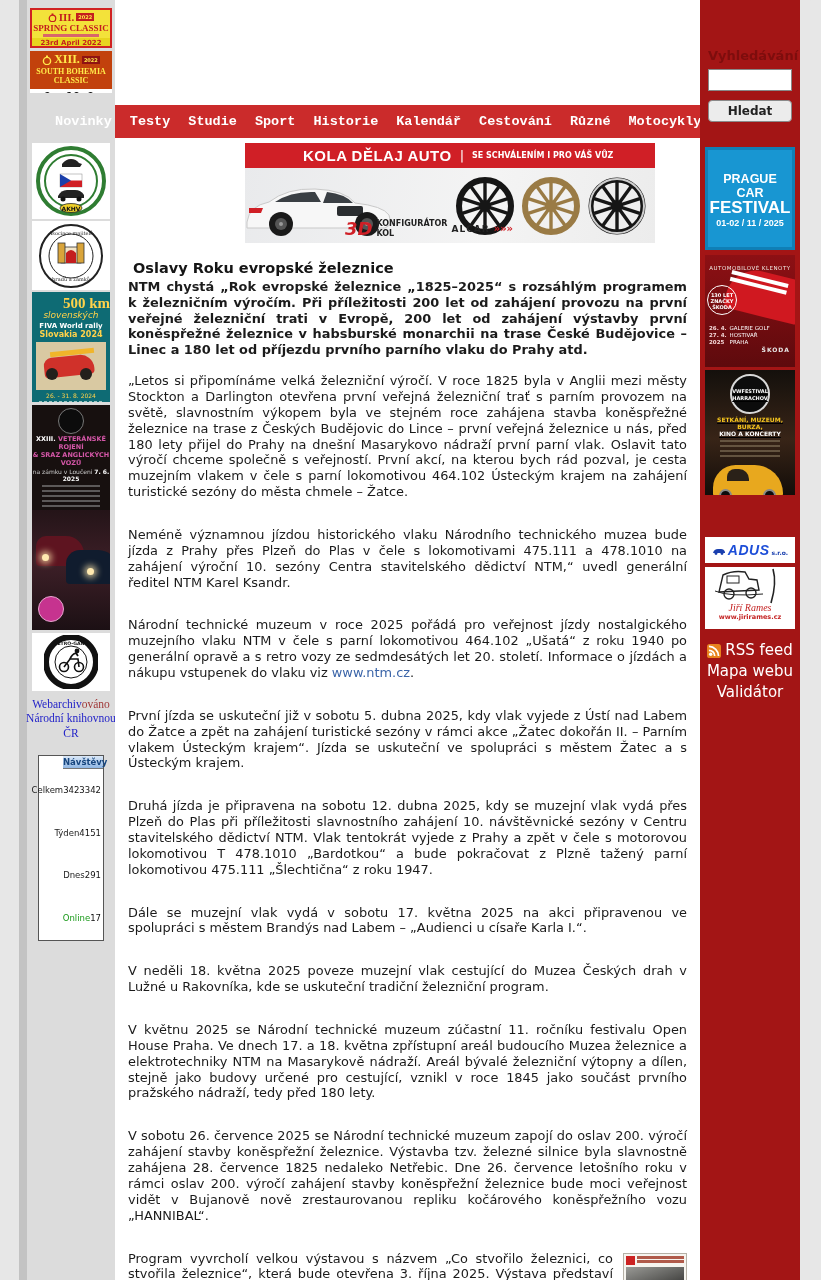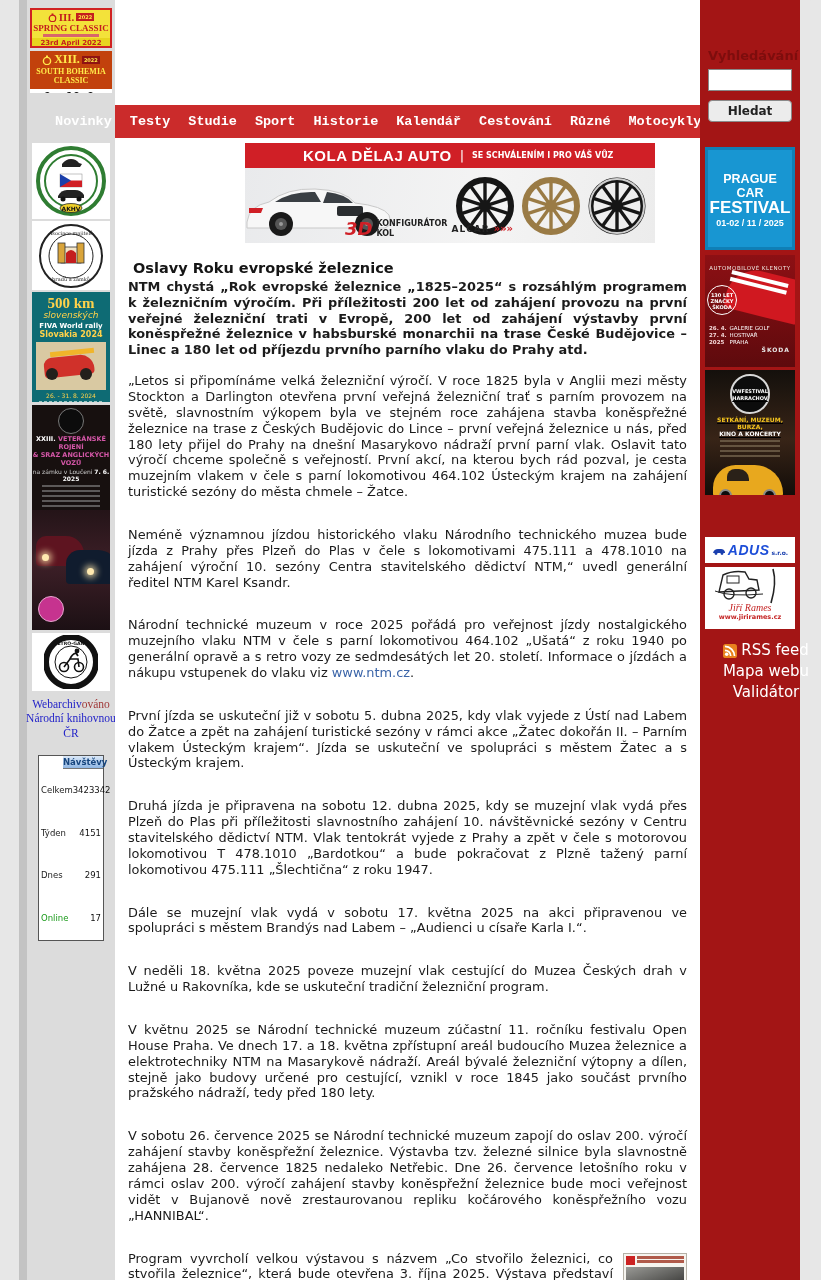--- a/index.html
+++ b/index.html
@@ -44,21 +44,21 @@
   .ed-num-y { color:#ffe94a; font-weight:bold; font-size:12px; font-family:"Liberation Serif", serif; }
   .yr-chip-r { background:#8f1212; color:#ffe94a; font-size:5px; font-weight:bold; padding:1px 2px; }
   .sbc-title { color:#ffe94a; font-weight:bold; font-size:8px; text-align:center; line-height:1.15; font-family:"Liberation Serif", serif; }
   .sbc-date { position:relative; margin-top:4px; background:#ffffff; color:#111; font-weight:bold; font-size:10px; text-align:center; padding:2px 0; }
 
   
   .sb { position:absolute; left:5px; width:78px; overflow:hidden; cursor:pointer; }
   .sb-akhv { top:143px; height:76px; background:#fff; display:flex; align-items:center; justify-content:center; }
   .sb-castles { top:221px; height:69px; background:#fff; display:flex; align-items:center; justify-content:center; }
   .sb-500 { top:292px; height:110px; background:#0e6b74; text-align:center; }
-  .t500-big { color:#ffd24a; font-weight:bold; font-size:15px; line-height:1; padding-top:4px; font-family:"Liberation Serif", serif; }
+  .t500-big { color:#ffd24a; font-weight:bold; font-size:15px; line-height:1; padding-top:4px; font-family:"Liberation Serif", serif;text-align:right; }
   .t500-sub { color:#ffd24a; font-style:italic; font-size:9px; line-height:1.1; }
   .t500-l3 { color:#ffffff; font-weight:bold; font-size:7px; padding-top:1px; }
   .t500-l4 { color:#ffd24a; font-weight:bold; font-size:8px; }
   .t500-art { position:relative; margin:3px 4px 0 4px; height:48px; background:#d9c9a2; overflow:hidden; }
   .t500-car { position:absolute; left:8px; top:14px; width:50px; height:20px; background:#d0312a; border-radius:8px 14px 4px 4px; transform:rotate(-6deg); }
   .t500-stripe { position:absolute; left:14px; top:8px; width:44px; height:5px; background:#f0b52a; transform:rotate(-6deg); }
   .t500-wheel { position:absolute; width:12px; height:12px; background:#23201c; border-radius:50%; top:26px; }
   .t500-date { color:#ffd24a; font-size:6px; padding-top:2px; }
   .t500-bars { margin:2px auto 0 auto; width:64px; height:7px; background:repeating-linear-gradient(90deg,#9fc7c2 0 3px, transparent 3px 5px); }
   .sb-rojeni { top:405px; height:225px; background:#17100f; }
@@ -77,21 +77,21 @@
   .roj-circle { position:absolute; left:6px; bottom:8px; width:26px; height:26px; background:#c6338f; border-radius:50%; border:1px solid #e8a6d0; }
   .sb-retro { top:633px; height:58px; background:#fff; display:flex; align-items:center; justify-content:center; }
 
   .webarchiv { position:absolute; left:-3px; top:697px; width:94px; text-align:center; font-size:11.5px; line-height:1.25; font-family:"Liberation Serif", serif; }
   .webarchiv .wa1 { color:#2323c8; cursor:pointer; }
   .webarchiv .wa1 i { color:#a03838; font-style:normal; }
   .webarchiv .wa2, .webarchiv .wa3 { color:#2323c8; cursor:pointer; }
 
   .counter { position:absolute; left:11px; top:755px; width:66px; background:#ffffff; border:1px solid #555; font-size:8.5px; color:#111; }
   .counter-title { background:linear-gradient(180deg,#dce9f8,#8fb6e4); color:#16457e; font-weight:bold; text-align:center; padding:1px 0; border-bottom:1px solid #777;margin-left:24px; }
-  .counter-row { display:flex; justify-content:space-between; padding:16px 2px; line-height:1.25; }
+  .counter-row { display:flex; justify-content:flex-end; padding:16px 2px; line-height:1.25; }
   .counter-row .lab { color:#222; }
   .counter-row.online .lab { color:#1a9a1a; }
   .counter-row .val { text-align:right; }
 
   
   .ad-banner { position:absolute; top:143px; left:130px; width:410px; height:100px; background:linear-gradient(100deg,#e9eaec 0%, #f4f4f4 60%, #ececec 100%); overflow:hidden; cursor:pointer; }
   .ad-strip { height:25px; background:#d01f26; display:flex; align-items:center; padding-left:58px; gap:8px; }
   .ad-headline { color:#fff; font-weight:bold; font-size:15px; letter-spacing:0.5px; white-space:nowrap; font-family:"Liberation Sans", sans-serif; }
   .ad-sep { color:#fff; font-size:13px; }
   .ad-tagline { color:#fff; font-weight:bold; font-size:8px; white-space:nowrap; }
@@ -148,21 +148,21 @@
   .vw-foot { height:10px; background:#0a0a0a; display:flex; align-items:center; justify-content:center; gap:3px; }
   .vw-foot span { display:inline-block; width:10px; height:4px; background:#3b7d4f; }
   .vw-foot span:nth-child(2) { background:#b03030; width:14px; }
   .rb-adus { top:537px; height:26px; background:#fff; display:flex; align-items:center; justify-content:center; gap:2px; position:absolute; }
   .adus-car { color:#1a3fae; font-size:10px; }
   .adus-name { color:#1d4ed8; font-weight:bold; font-style:italic; font-size:14px; letter-spacing:0.5px; font-family:"Liberation Sans", sans-serif; }
   .adus-sro { color:#1a3fae; font-size:6px; font-weight:bold; padding-top:5px; }
   .rb-rames { top:567px; height:62px; background:#fff; text-align:center; position:absolute; }
   .rames-sig { color:#c42222; font-style:italic; font-size:10px; font-family:"Liberation Serif", serif; margin-top:-3px; }
   .rames-url { color:#c42222; font-weight:bold; font-size:6.5px; }
-  .right-links { position:absolute; left:16px; top:640px; width:100px; text-align:center; color:#ffffff; font-size:15px; line-height:1.4; }
+  .right-links { position:absolute; left:0; top:640px; width:100px; text-align:center; color:#ffffff; font-size:15px; line-height:1.4; }
   .right-links .lnk { cursor:pointer; }
   .rss-line { display:flex; align-items:center; justify-content:center; gap:4px; }
 
   svg { display:block; }
 </style>
 </head>
 <body>
 
 <div class="page">
 

